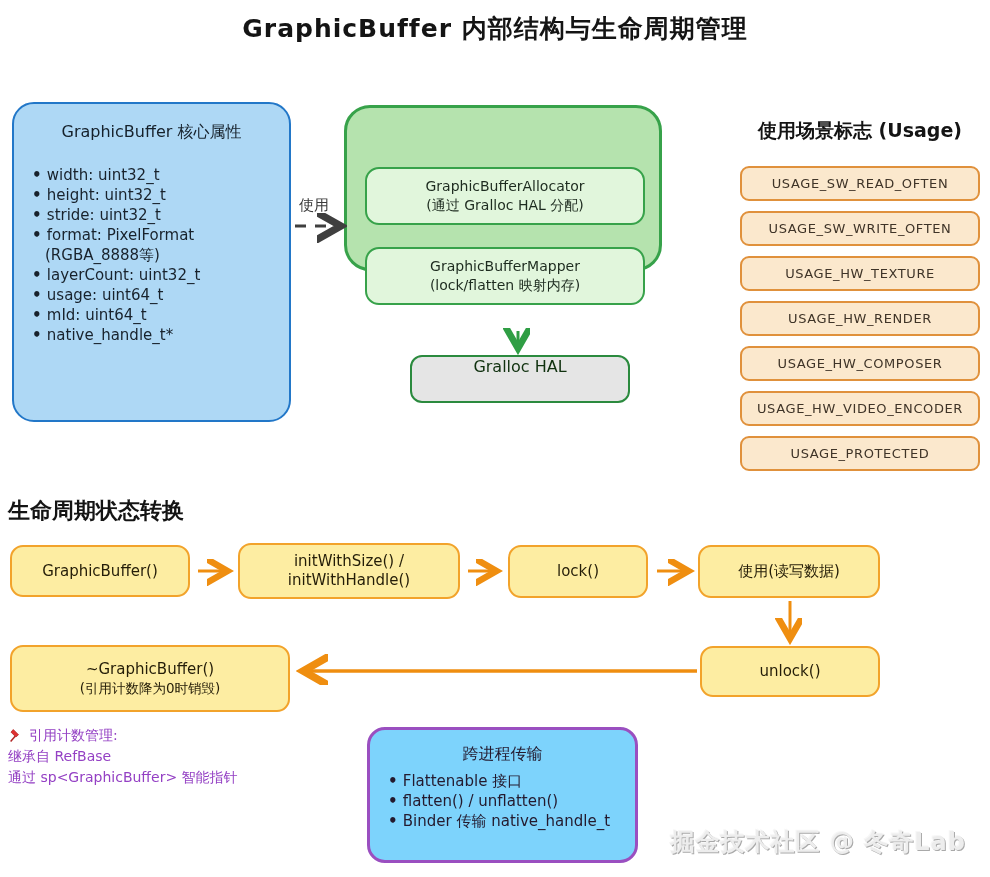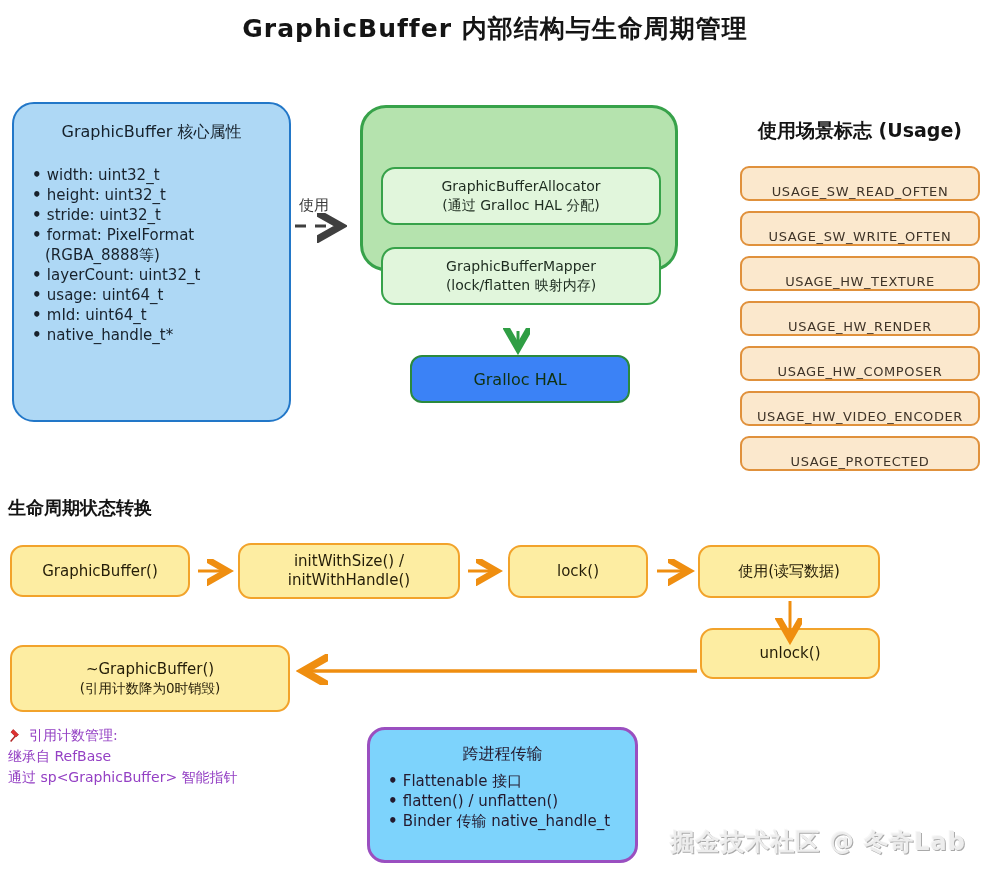--- a/index.html
+++ b/index.html
@@ -17,51 +17,51 @@
   .blue-title { text-align:center; padding-top:18px; font-size:16px; color:#16212b; }
   .attr-list { margin:22px 0 0 16px; font-size:15px; line-height:20px; color:#18222c; }
   .attr-item::before { content:"•  "; font-weight:bold; }
   .attr-item { padding-left:2px; }
   .attr-sub { padding-left:15px; }
 
   
   .usage-label { position:absolute; left:299px; top:196px; font-size:15px; color:#3a3a3a; }
 
   
-  .green-outer { left:360px; top:105px; width:318px; height:166px;
+  .green-outer { left:344px; top:105px; width:318px; height:166px;
                  background:#b5e3ae; border:3px solid #37a24a; border-radius:26px; }
   .green-inner { position:absolute; left:18px; width:280px; height:58px;
                  background:#e1f6dc; border:2.5px solid #37a24a; border-radius:14px;
                  display:flex; flex-direction:column; justify-content:center; align-items:center;
                  font-size:14px; line-height:19px; color:#1d2b1f; }
   .green-inner.allocator { top:59px; }
   .green-inner.mapper { top:139px; }
   .green-solid { left:410px; top:355px; width:220px; height:48px;
-                 background:#3b82f6; border:2.5px solid #2b8a3e; border-radius:12px;
-                 display:flex; justify-content:center; align-items:center;
+                 background:#e5e5e5; border:2.5px solid #2b8a3e; border-radius:12px;
+                 display:flex; justify-content:center; align-items:flex-start;
                  font-size:16px; color:#10310f; }
 
   
   .flags-col { position:absolute; left:740px; top:118px; width:240px; }
   .flags-title { text-align:center; font-size:19px; font-weight:bold; color:#141414; margin-bottom:22px; }
   .flag-box { width:240px; height:35px; margin-bottom:10px;
               background:#fbe8cd; border:2px solid #e0913c; border-radius:9px;
-              display:flex; justify-content:center; align-items:flex-end;
+              display:flex; justify-content:center; align-items:center;
               font-size:13px; letter-spacing:0.6px; color:#3f3428; }
 
   
-  .lifecycle-title { position:absolute; left:8px; top:496px; font-size:18px; font-weight:bold; color:#141414; }
+  .lifecycle-title { position:absolute; left:8px; top:496px; font-size:22px; font-weight:bold; color:#141414; }
   .yellow-box { background:#fdeda2; border:2.5px solid #f2a32b; border-radius:13px;
                 display:flex; flex-direction:column; justify-content:center; align-items:center;
                 font-size:15px; line-height:19px; color:#241d08; text-align:center; }
   .yb-create  { left:10px;  top:545px; width:180px; height:52px; }
   .yb-init    { left:238px; top:543px; width:222px; height:56px; }
   .yb-lock    { left:508px; top:545px; width:140px; height:53px; }
   .yb-use     { left:698px; top:545px; width:182px; height:53px; }
-  .yb-unlock  { left:700px; top:628px; width:180px; height:51px; }
+  .yb-unlock  { left:700px; top:646px; width:180px; height:51px; }
   .yb-destroy { left:10px;  top:645px; width:280px; height:67px; }
   .yb-destroy .small { font-size:13.5px; }
 
   
   .purple-box { left:367px; top:727px; width:271px; height:136px;
                 background:#7dd3fc; border:3px solid #9a4fc0; border-radius:18px; }
   .purple-title { text-align:center; padding-top:14px; font-size:16px; color:#241a2e; }
   .ipc-list { margin:6px 0 0 18px; font-size:15px; line-height:20px; color:#241a2e; }
   .ipc-item::before { content:"•  "; font-weight:bold; }
 

